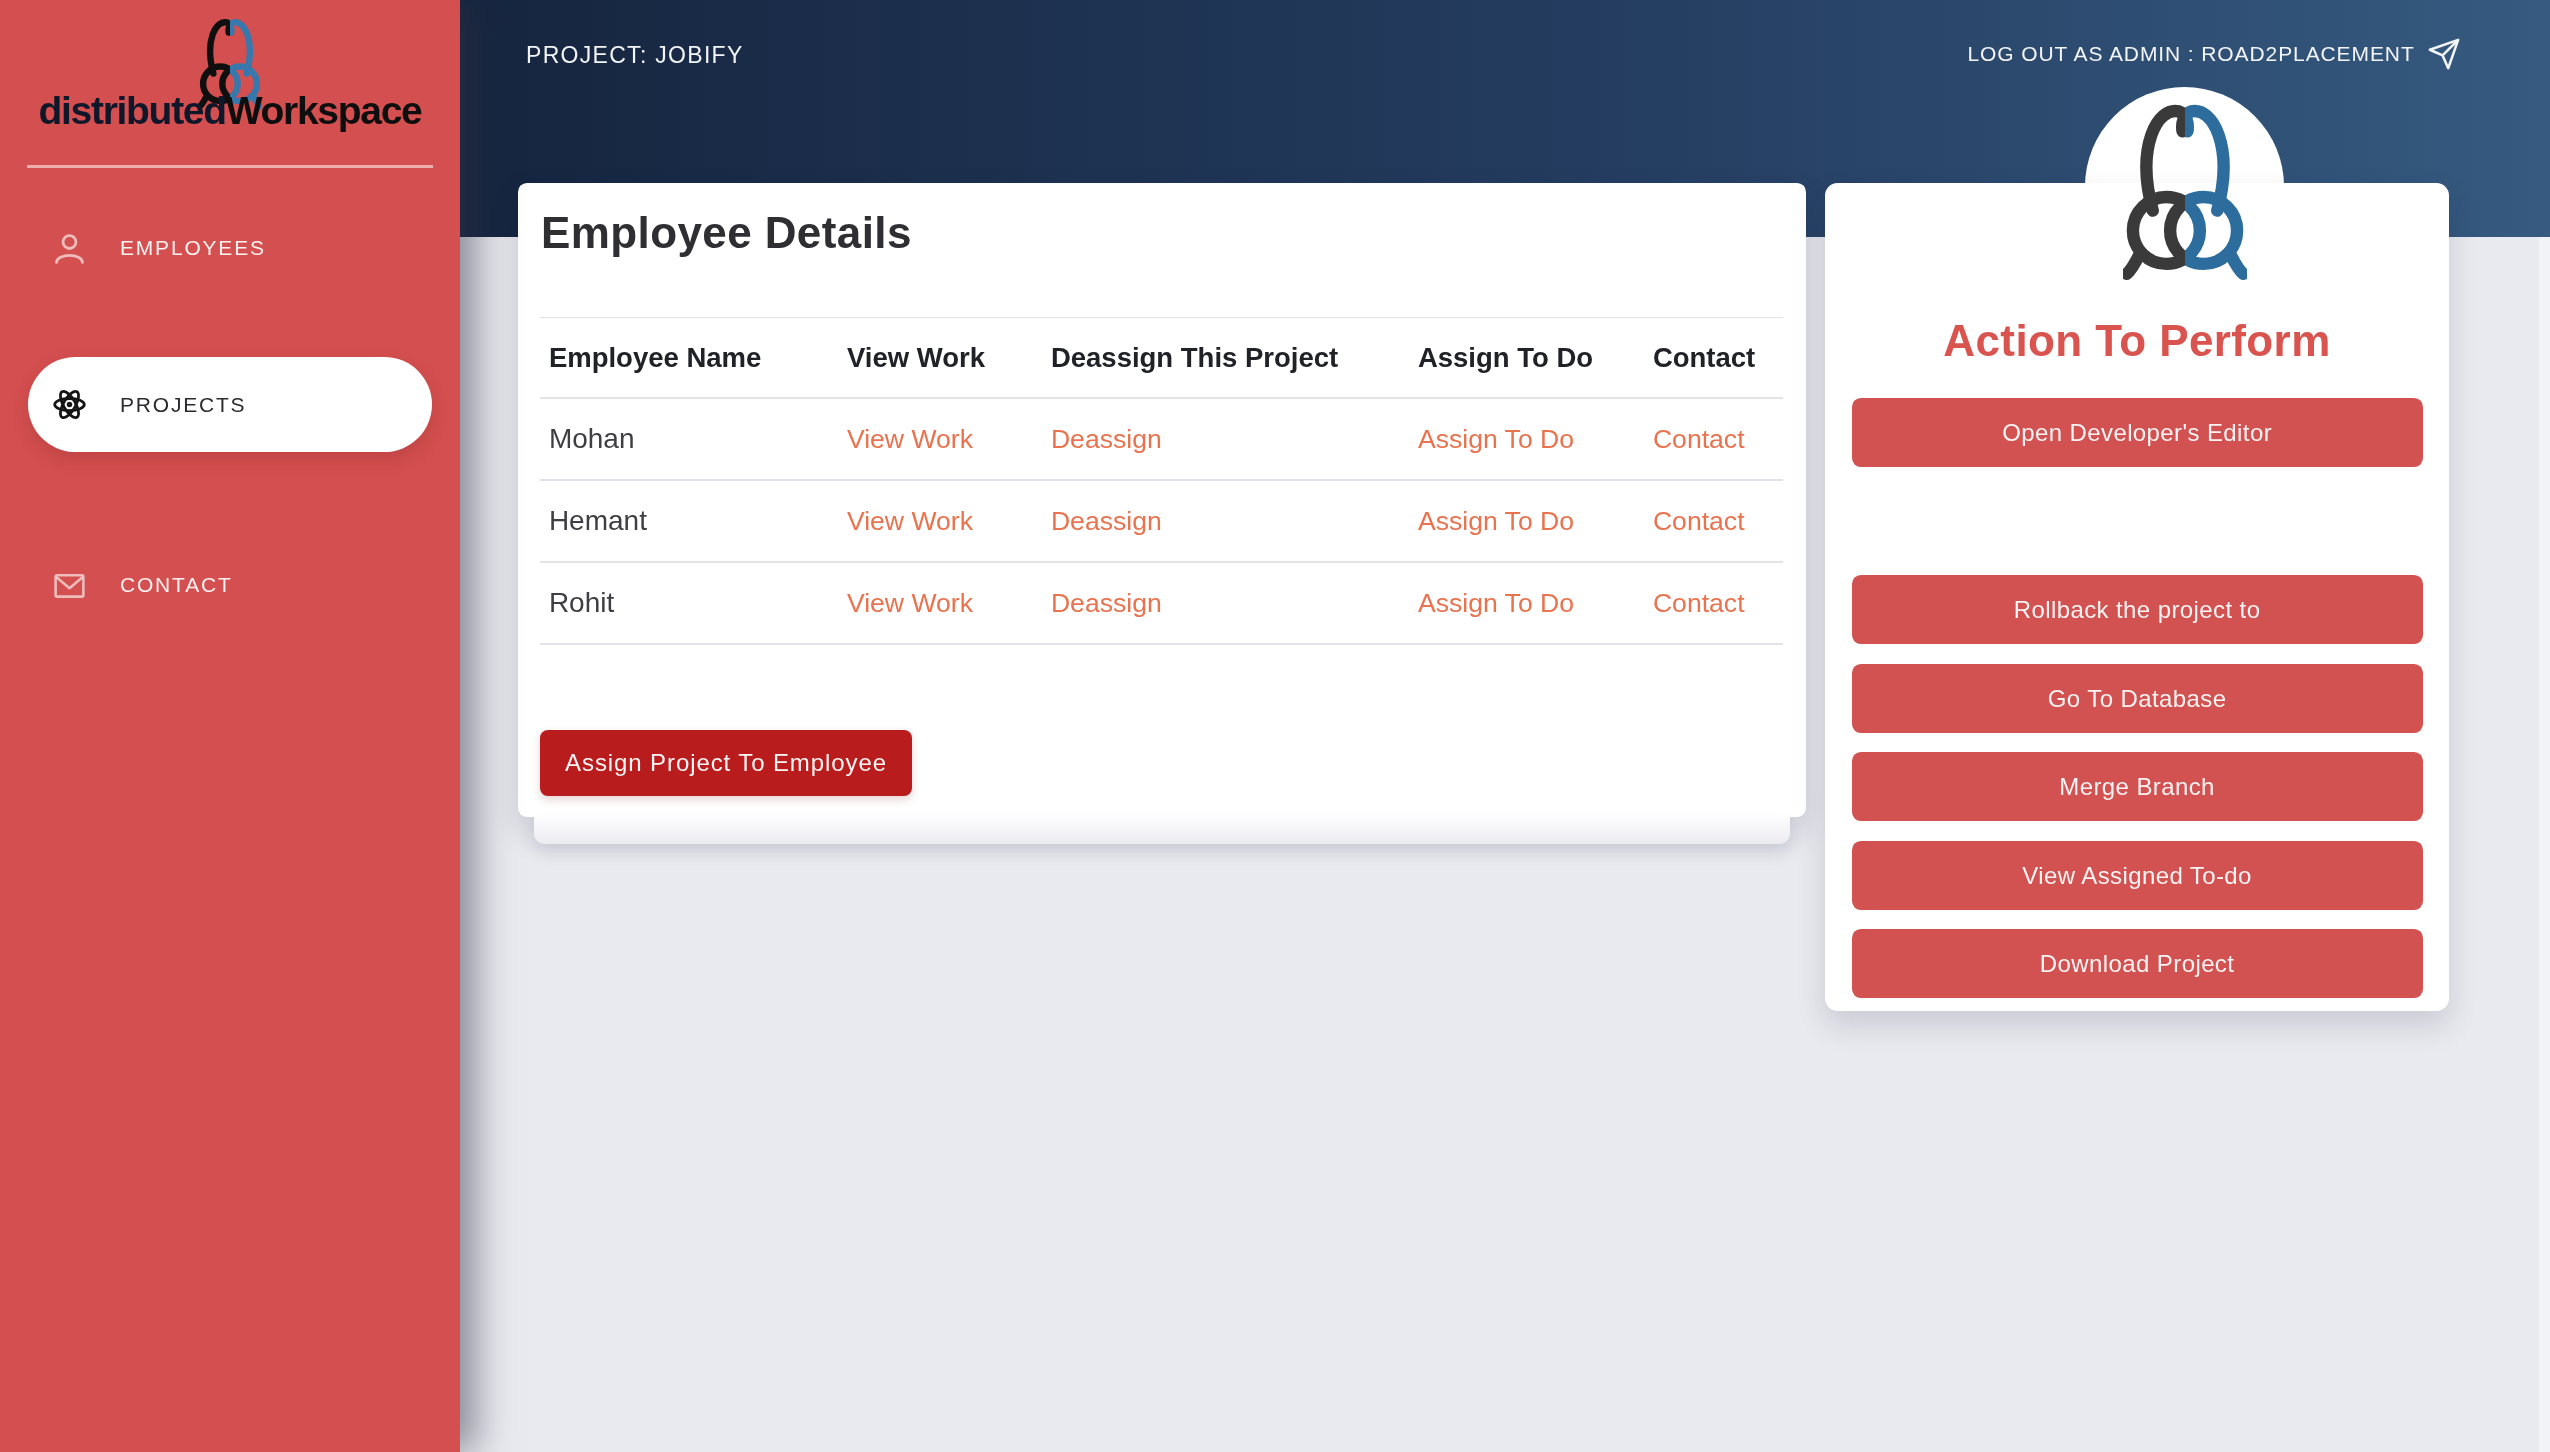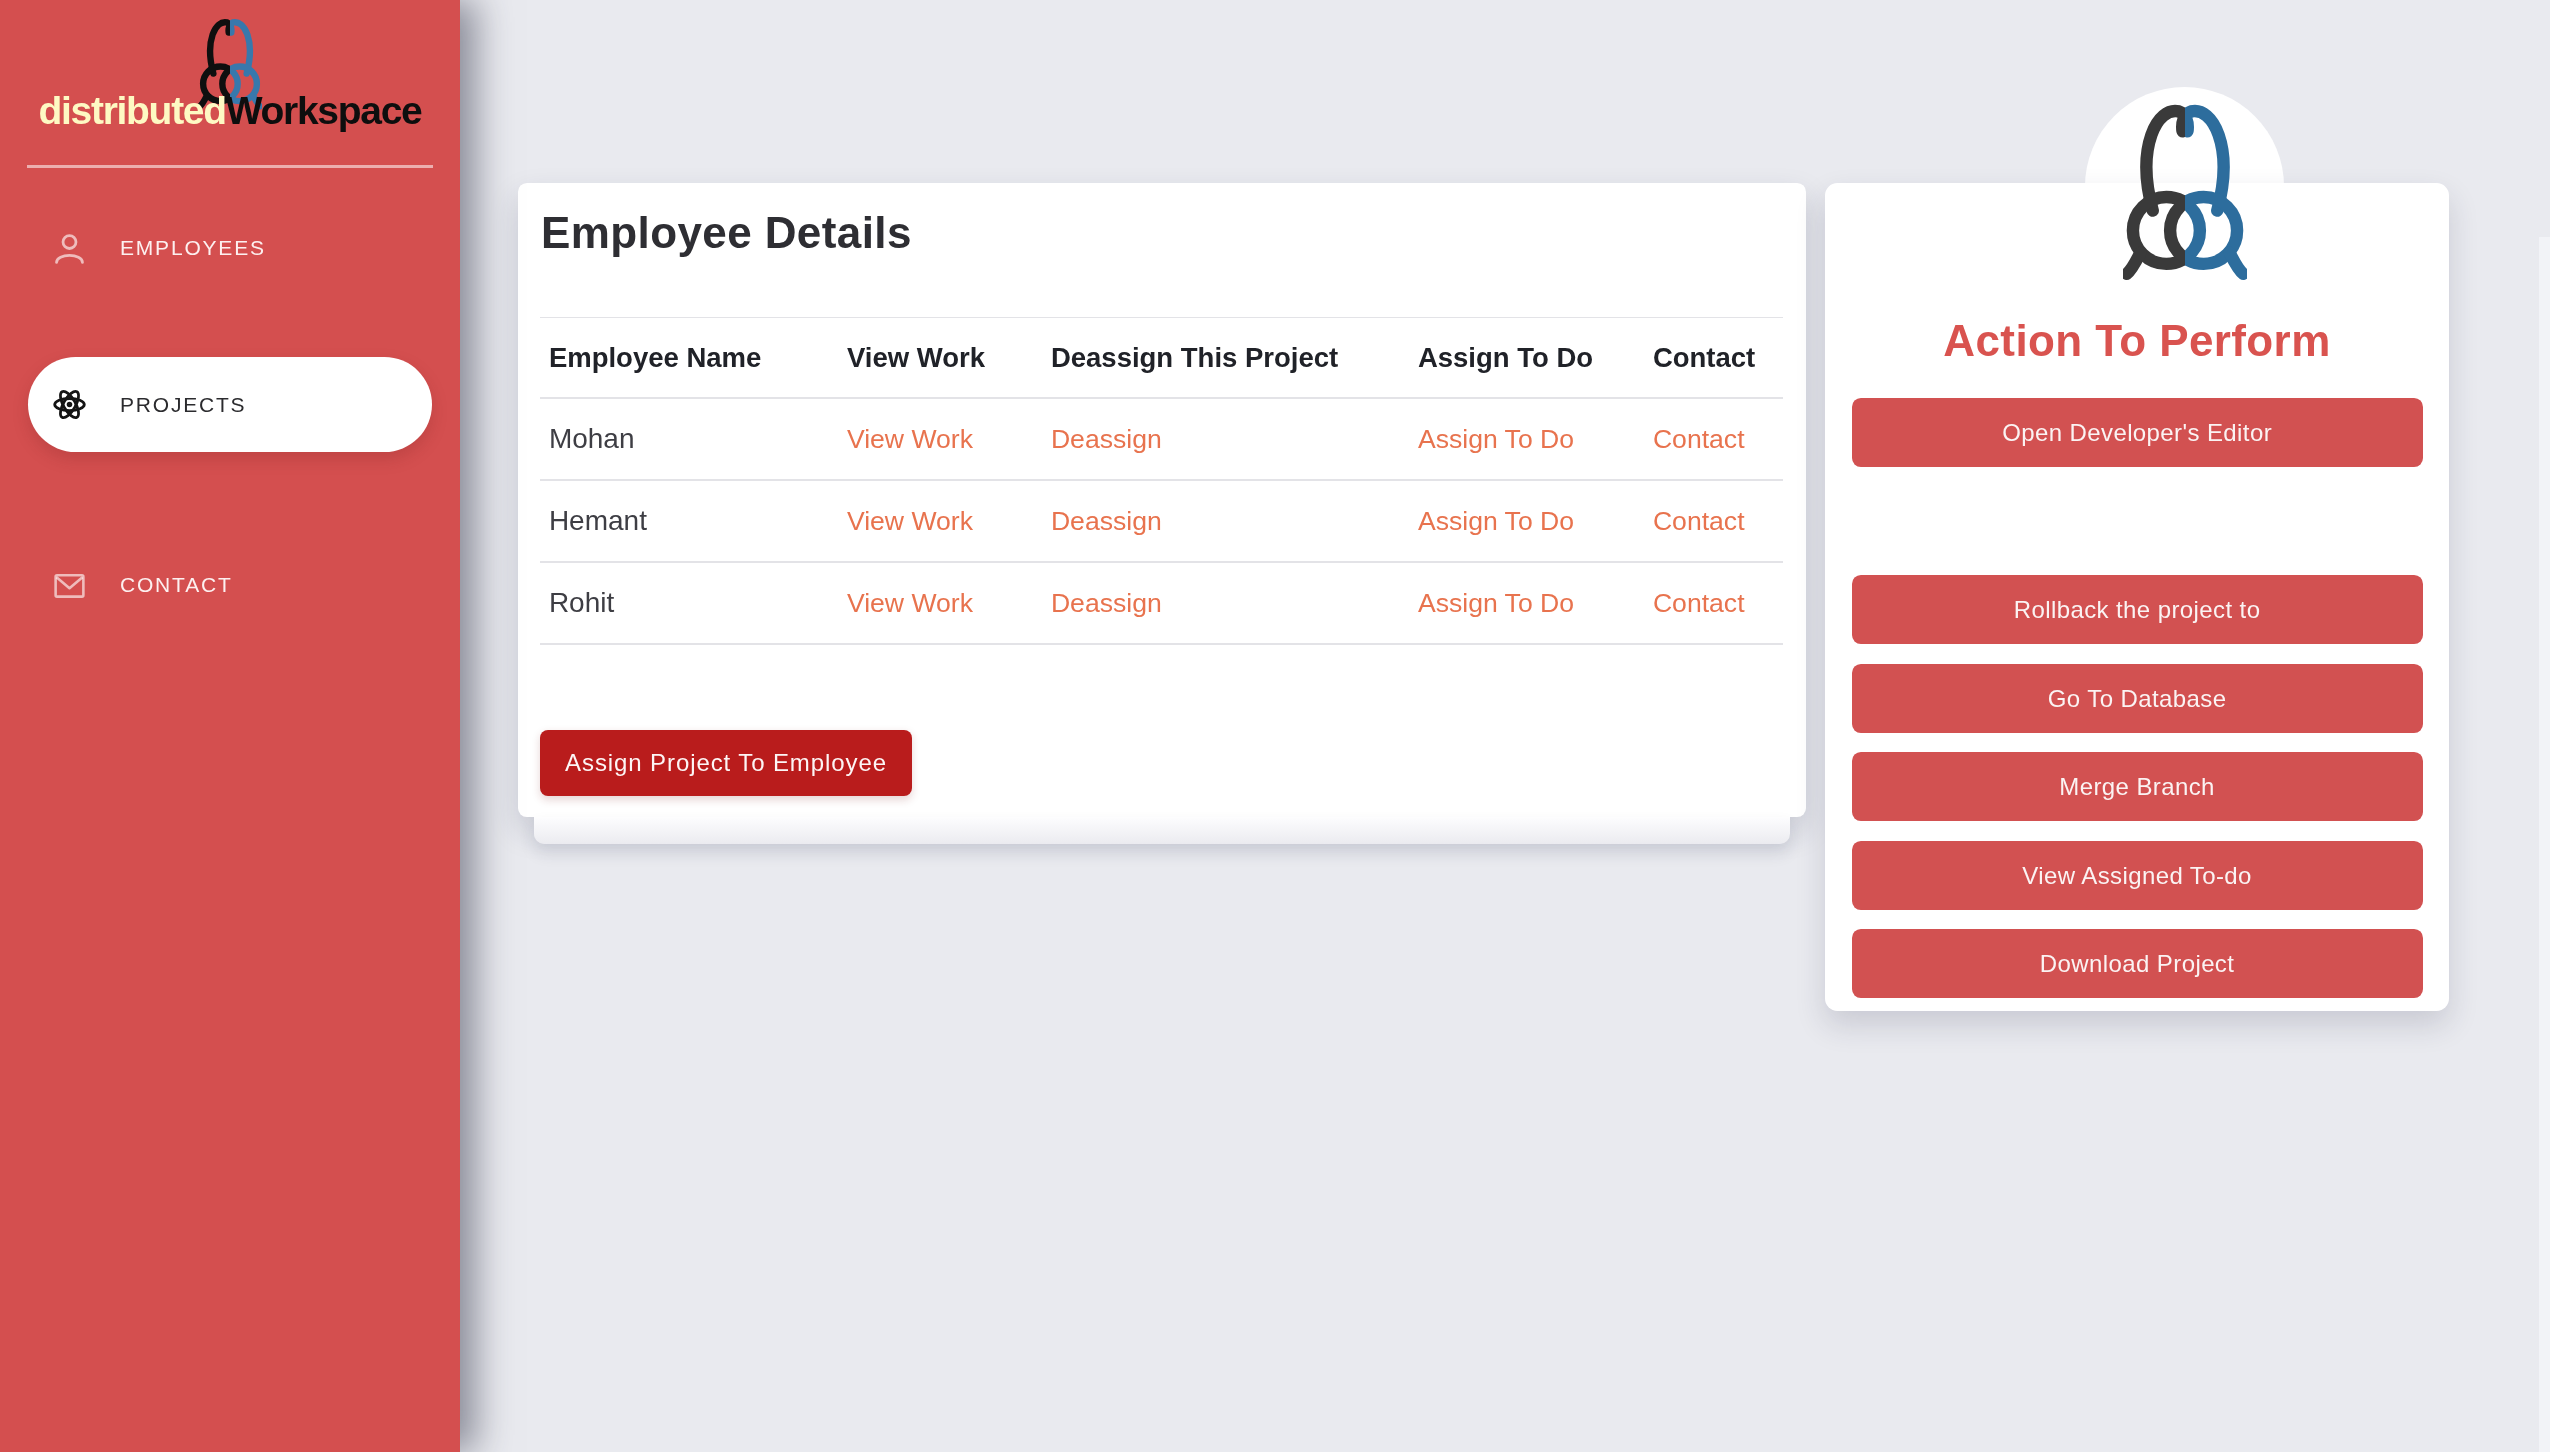--- a/index.html
+++ b/index.html
@@ -38,21 +38,21 @@
     position:absolute;left:0;top:0;width:460px;height:1452px;
     background:#d44f4f;z-index:6;
     box-shadow:16px 0 34px rgba(45,48,68,0.5);
   }
   .logo{position:absolute;left:0;top:0;width:460px;}
   .logo-icon{position:absolute;left:198px;top:16px;}
   .logo-text{
     position:absolute;left:0;top:89px;width:460px;text-align:center;
     font-size:39px;font-weight:bold;letter-spacing:-1.3px;white-space:nowrap;
   }
-  .logo-blue{color:#fef9c3;margin-top:36px;}
+  .logo-blue{color:#0f172a;margin-top:36px;}
   .logo-black{color:#0e0e0e;margin-top:48px;}
   .sidebar-divider{
     position:absolute;left:26.6px;top:165px;width:406px;height:2.7px;
     background:rgba(255,255,255,0.55);
   }
   .nav-item{
     position:absolute;left:0;width:460px;height:94px;
     display:flex;align-items:center;cursor:pointer;padding-left:48px;
   }
   .nav-item .nav-icon{position:absolute;left:51px;width:37px;height:37px;display:flex;align-items:center;justify-content:center;}
@@ -149,20 +149,32 @@
         <circle cx="65" cy="106" r="27"></circle>
         <path d="M14,124 Q7,138 3,141"></path>
         <path d="M86,124 Q93,138 97,141"></path>
       </g>
     </g>
   </defs>
 </svg>
 
 <div class="stage">
 
+  <div class="header">
+    <div class="project-label">PROJECT: JOBIFY</div>
+    <div class="logout">
+      <span class="logout-label">LOG OUT AS ADMIN : ROAD2PLACEMENT</span>
+      <span>
+        <svg width="34" height="34" viewBox="0 0 24 24" fill="none" stroke="#f3f5f8" stroke-width="1.8" stroke-linejoin="round">
+          <path d="M22 2 L11 13"></path>
+          <path d="M22 2 L15 22 L11 13 L2 9 Z"></path>
+        </svg>
+      </span>
+    </div>
+  </div>
 
   <div class="scroll-track"></div>
 
   <div class="avatar-circle"></div>
 
   <div class="main-card">
     <div class="card-title">Employee Details</div>
 
     <div class="emp-table">
       <div class="t-row t-head">

